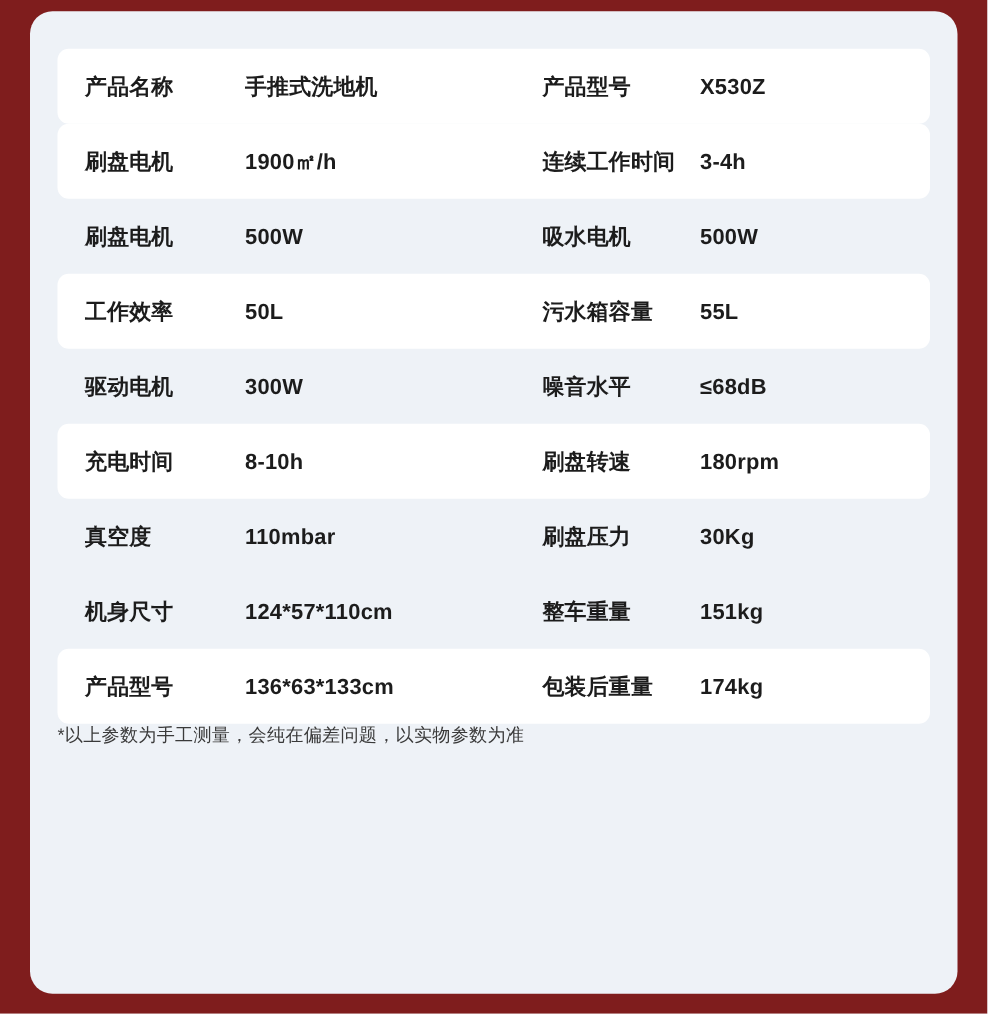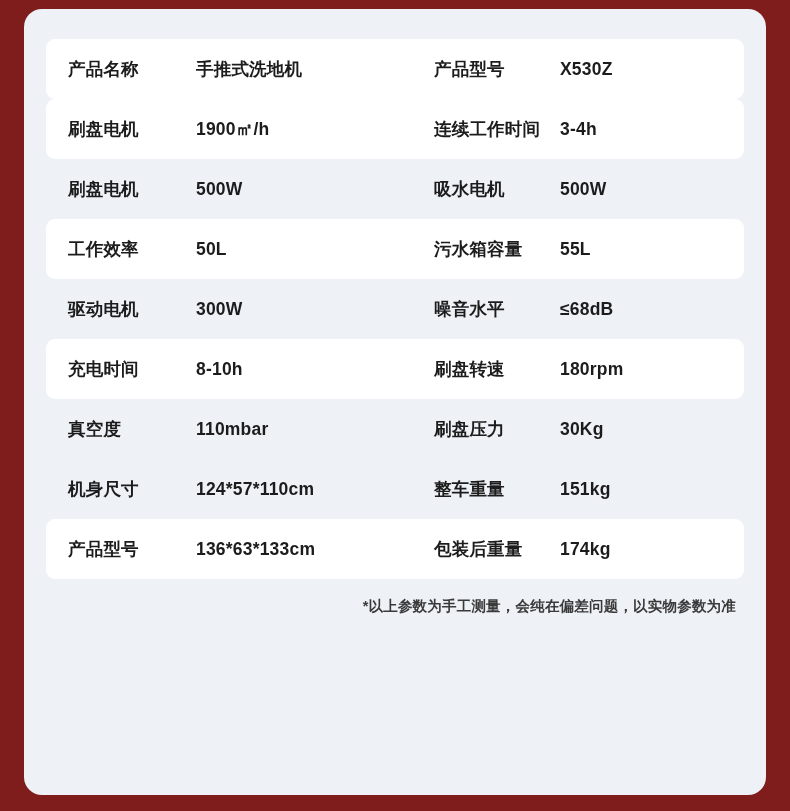--- a/index.html
+++ b/index.html
@@ -65,27 +65,25 @@
   }
   .spec-table tr.odd td:last-child {
     border-top-right-radius: 9px;
     border-bottom-right-radius: 9px;
   }
   col.c-label-a { width: 150px; }
   col.c-value-a { width: 216px; }
   col.c-label-b { width: 148px; }
   col.c-value-b { width: 184px; }
   .footnote {
-    margin-top: 18px;
-    text-align: right;
+    text-align: left;
     padding-right: 8px;
     font-size: 14.5px;
     color: #3a3a3a;
     letter-spacing: 0.2px;
-    font-weight: bold;
   }
 </style>
 </head>
 <body>
 
 <div class="page">
   <div class="spec-card">
     <table class="spec-table">
       <colgroup>
         <col class="c-label-a">

